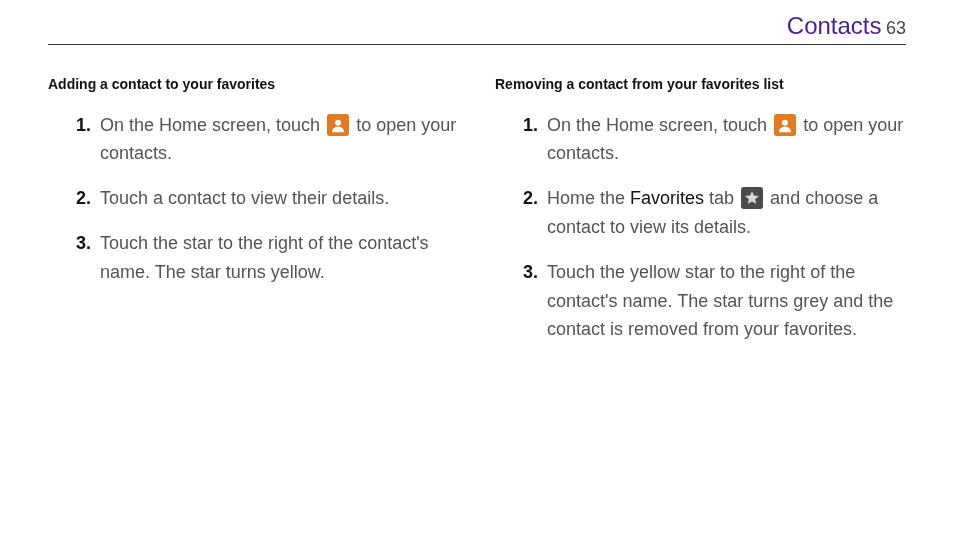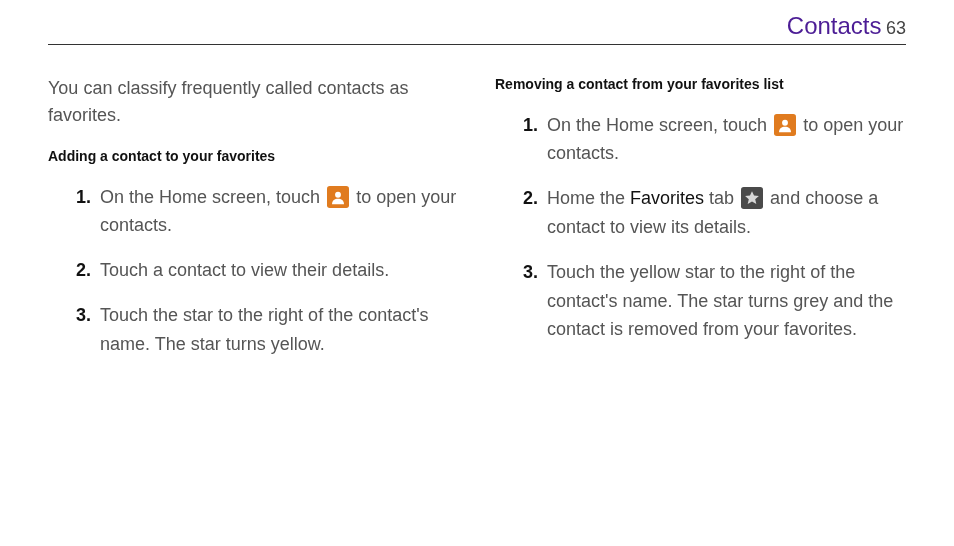--- a/index.html
+++ b/index.html
@@ -94,21 +94,20 @@
 
 <div class="page">
   <div class="header">
     <span class="header-text">Contacts</span>
     <span class="header-page">63</span>
   </div>
 
   <div class="columns">
 
     <div class="col">
-      <p class="intro">You can classify frequently called contacts as favorites.</p>
       <h2 class="sub-title">Adding a contact to your favorites</h2>
       <ol class="steps">
         <li>
           <span class="step-num">1.</span>
           <span>On the Home screen, touch </span><span class="icon"><svg viewBox="0 0 24 24">
                 <rect x="0" y="0" width="24" height="24" rx="3" fill="#e07b1f"></rect>
                 <circle cx="12" cy="9.5" r="3.2" fill="#fff"></circle>
                 <path d="M5.5 20 C5.5 15.5 8.5 14 12 14 C15.5 14 18.5 15.5 18.5 20 Z" fill="#fff"></path>
               </svg></span><span> to open your contacts.</span>
         </li>

